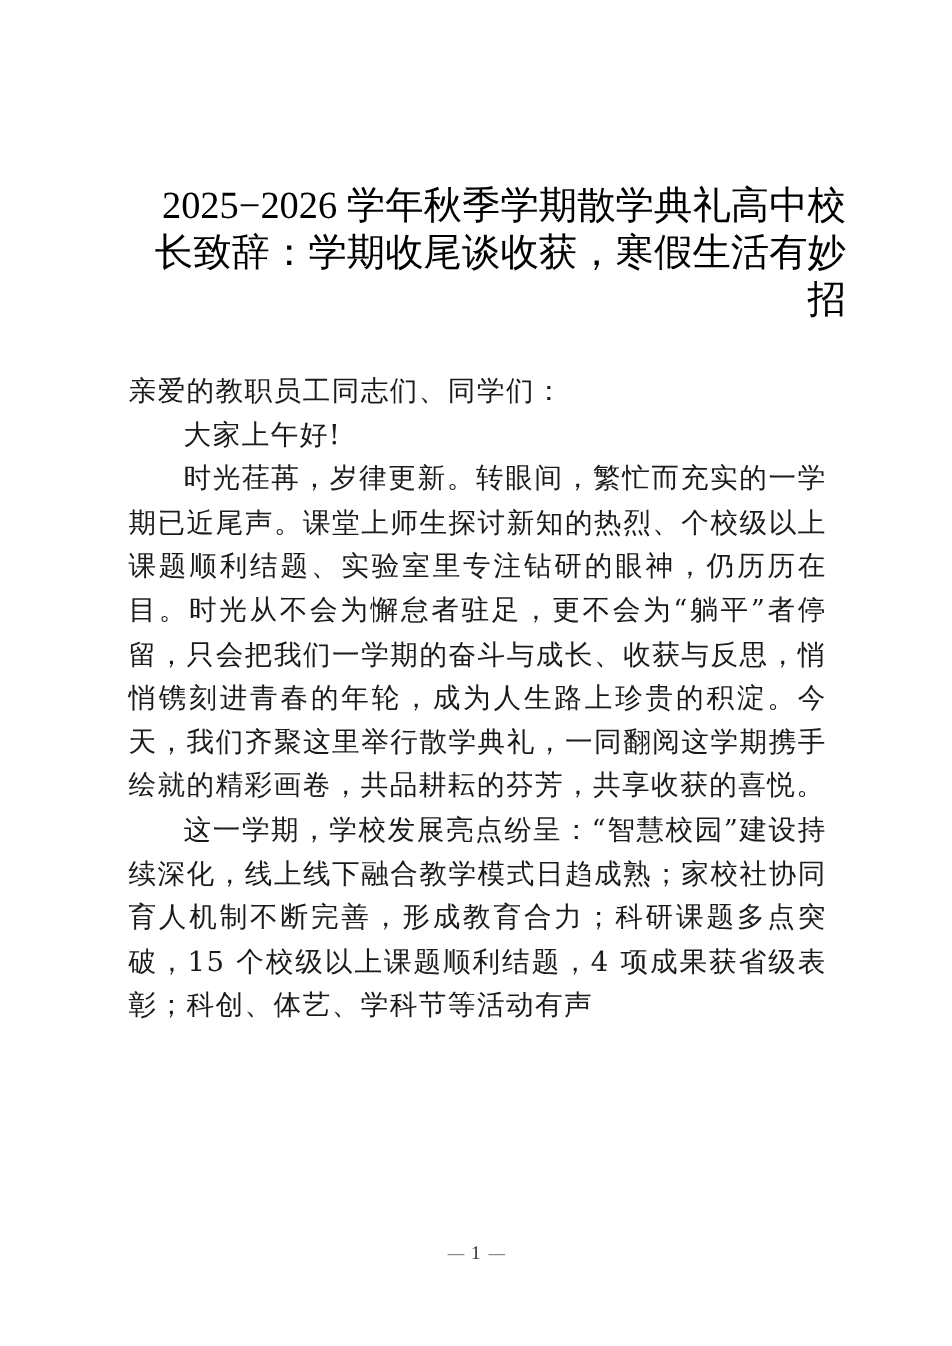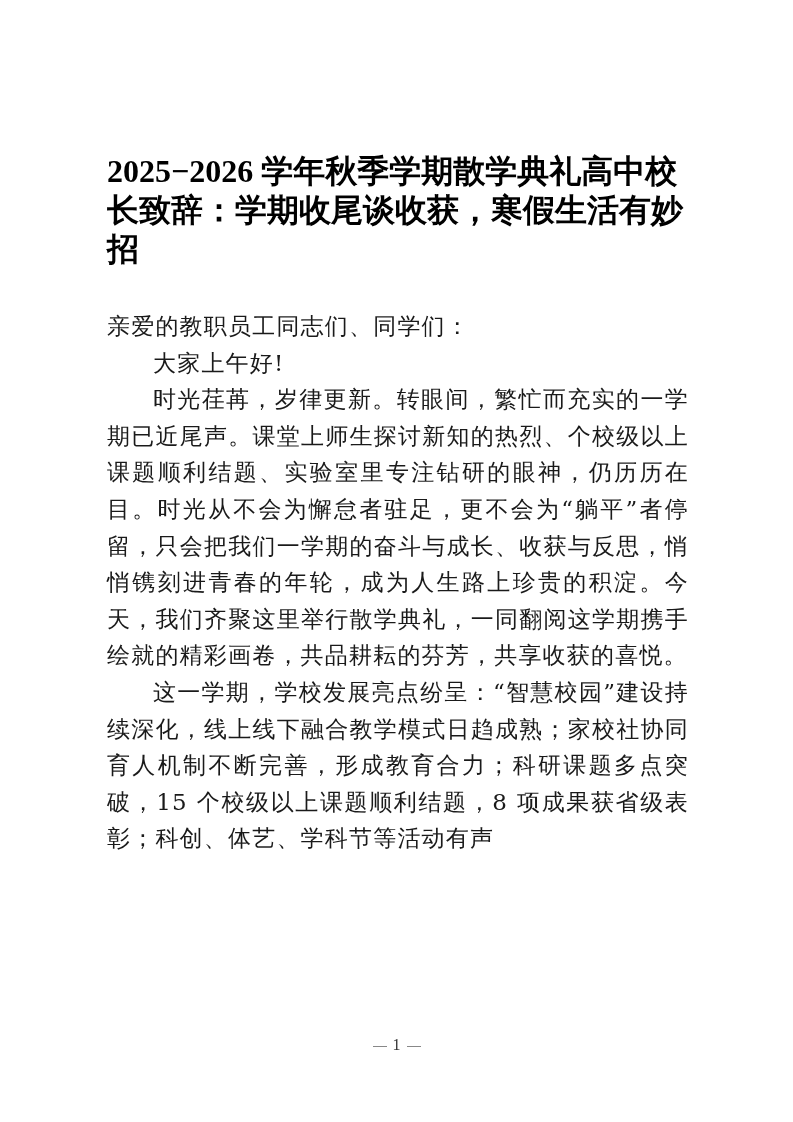--- a/index.html
+++ b/index.html
@@ -16,26 +16,26 @@
     color: #1a1a1a;
   }
   .page {
     position: absolute;
     left: 107px;
     top: 0;
     width: 582px;
   }
   .title {
     position: absolute;
-    left: 0;
+    left: 16px;
     top: 152px;
     width: 582px;
-    text-align: left;
+    text-align: right;
     font-family: "Liberation Serif", "DejaVu Serif", serif;
-    font-weight: bold;
+    font-weight: normal;
     font-size: 32px;
     line-height: 39px;
     color: #000;
     margin: 0;
     letter-spacing: 0px;
   }
   .body-text {
     position: absolute;
     left: 0;
     top: 308px;
@@ -75,19 +75,19 @@
 </head>
 <body>
 
 <div class="page">
   <h1 class="title">2025−2026 学年秋季学期散学典礼高中校长致辞：学期收尾谈收获，寒假生活有妙招</h1>
 
   <div class="body-text">
     <p>亲爱的教职员工同志们、同学们：</p>
     <p class="indent">大家上午好!</p>
     <p class="indent">时光荏苒，岁律更新。转眼间，繁忙而充实的一学期已近尾声。课堂上师生探讨新知的热烈、个校级以上课题顺利结题、实验室里专注钻研的眼神，仍历历在目。时光从不会为懈怠者驻足，更不会为“躺平”者停留，只会把我们一学期的奋斗与成长、收获与反思，悄悄镌刻进青春的年轮，成为人生路上珍贵的积淀。今天，我们齐聚这里举行散学典礼，一同翻阅这学期携手绘就的精彩画卷，共品耕耘的芬芳，共享收获的喜悦。</p>
-    <p class="indent">这一学期，学校发展亮点纷呈：“智慧校园”建设持续深化，线上线下融合教学模式日趋成熟；家校社协同育人机制不断完善，形成教育合力；科研课题多点突破，15 个校级以上课题顺利结题，8 项成果获省级表彰；科创、体艺、学科节等活动有声</p>
+    <p class="indent">这一学期，学校发展亮点纷呈：“智慧校园”建设持续深化，线上线下融合教学模式日趋成熟；家校社协同育人机制不断完善，形成教育合力；科研课题多点突破，15 个校级以上课题顺利结题，4 项成果获省级表彰；科创、体艺、学科节等活动有声</p>
   </div>
 </div>
 
 <div class="page-number">
   <span class="dash"></span><span>1</span><span class="dash"></span>
 </div>
 
 </body></html>

